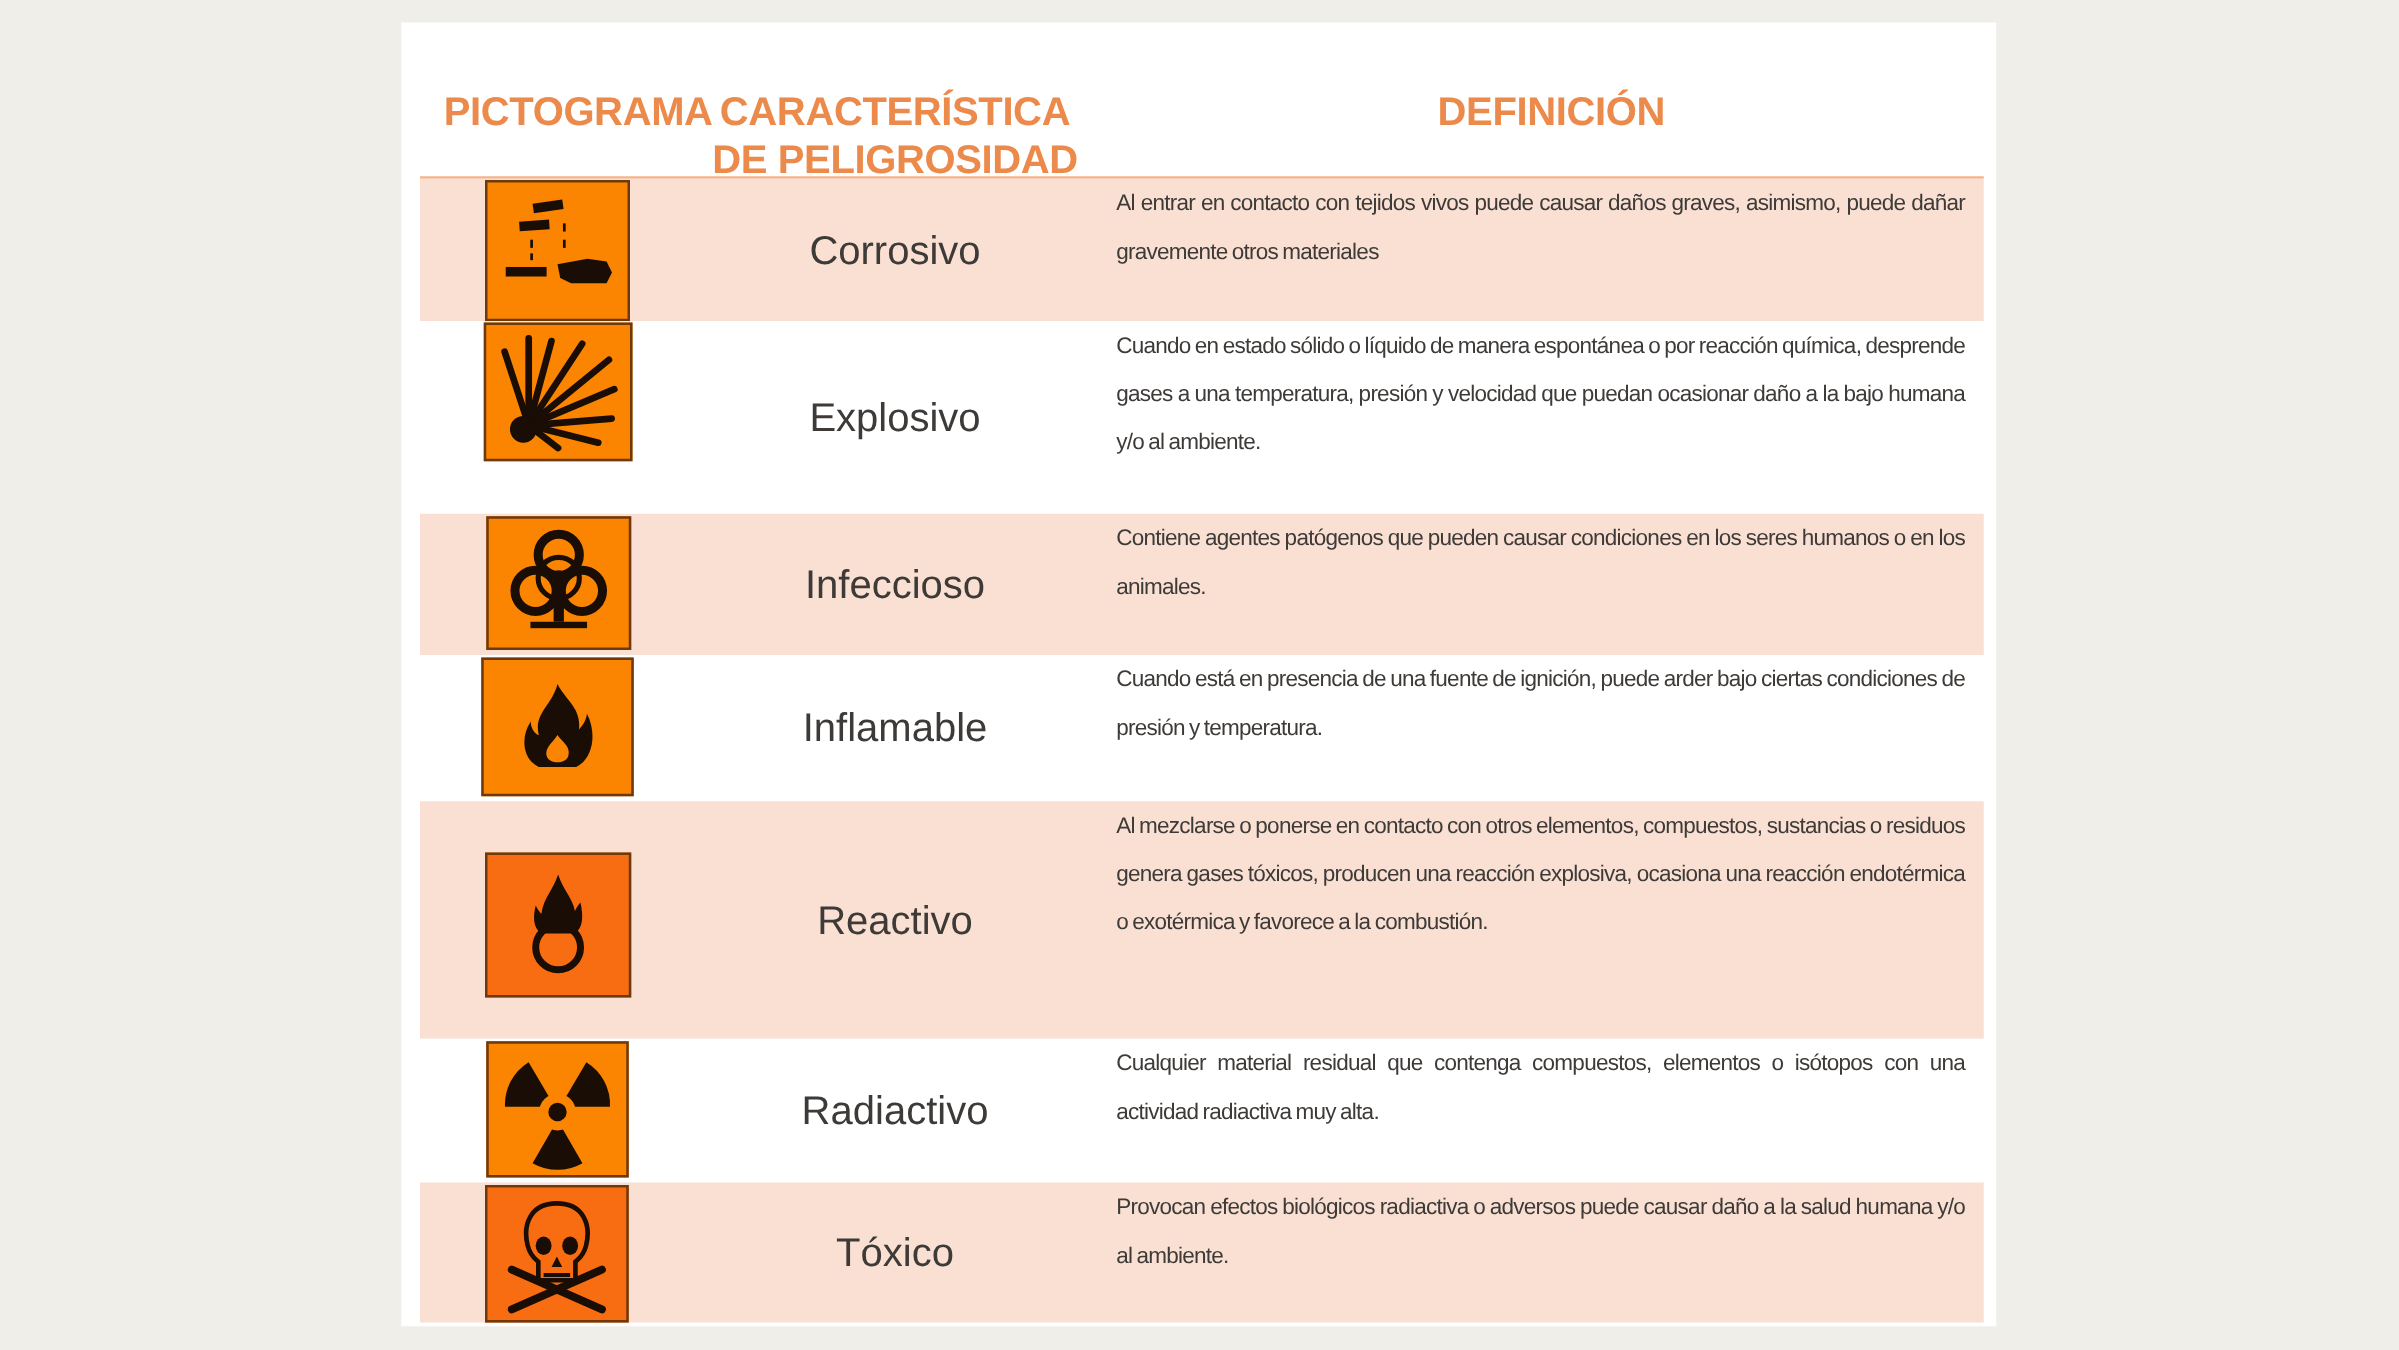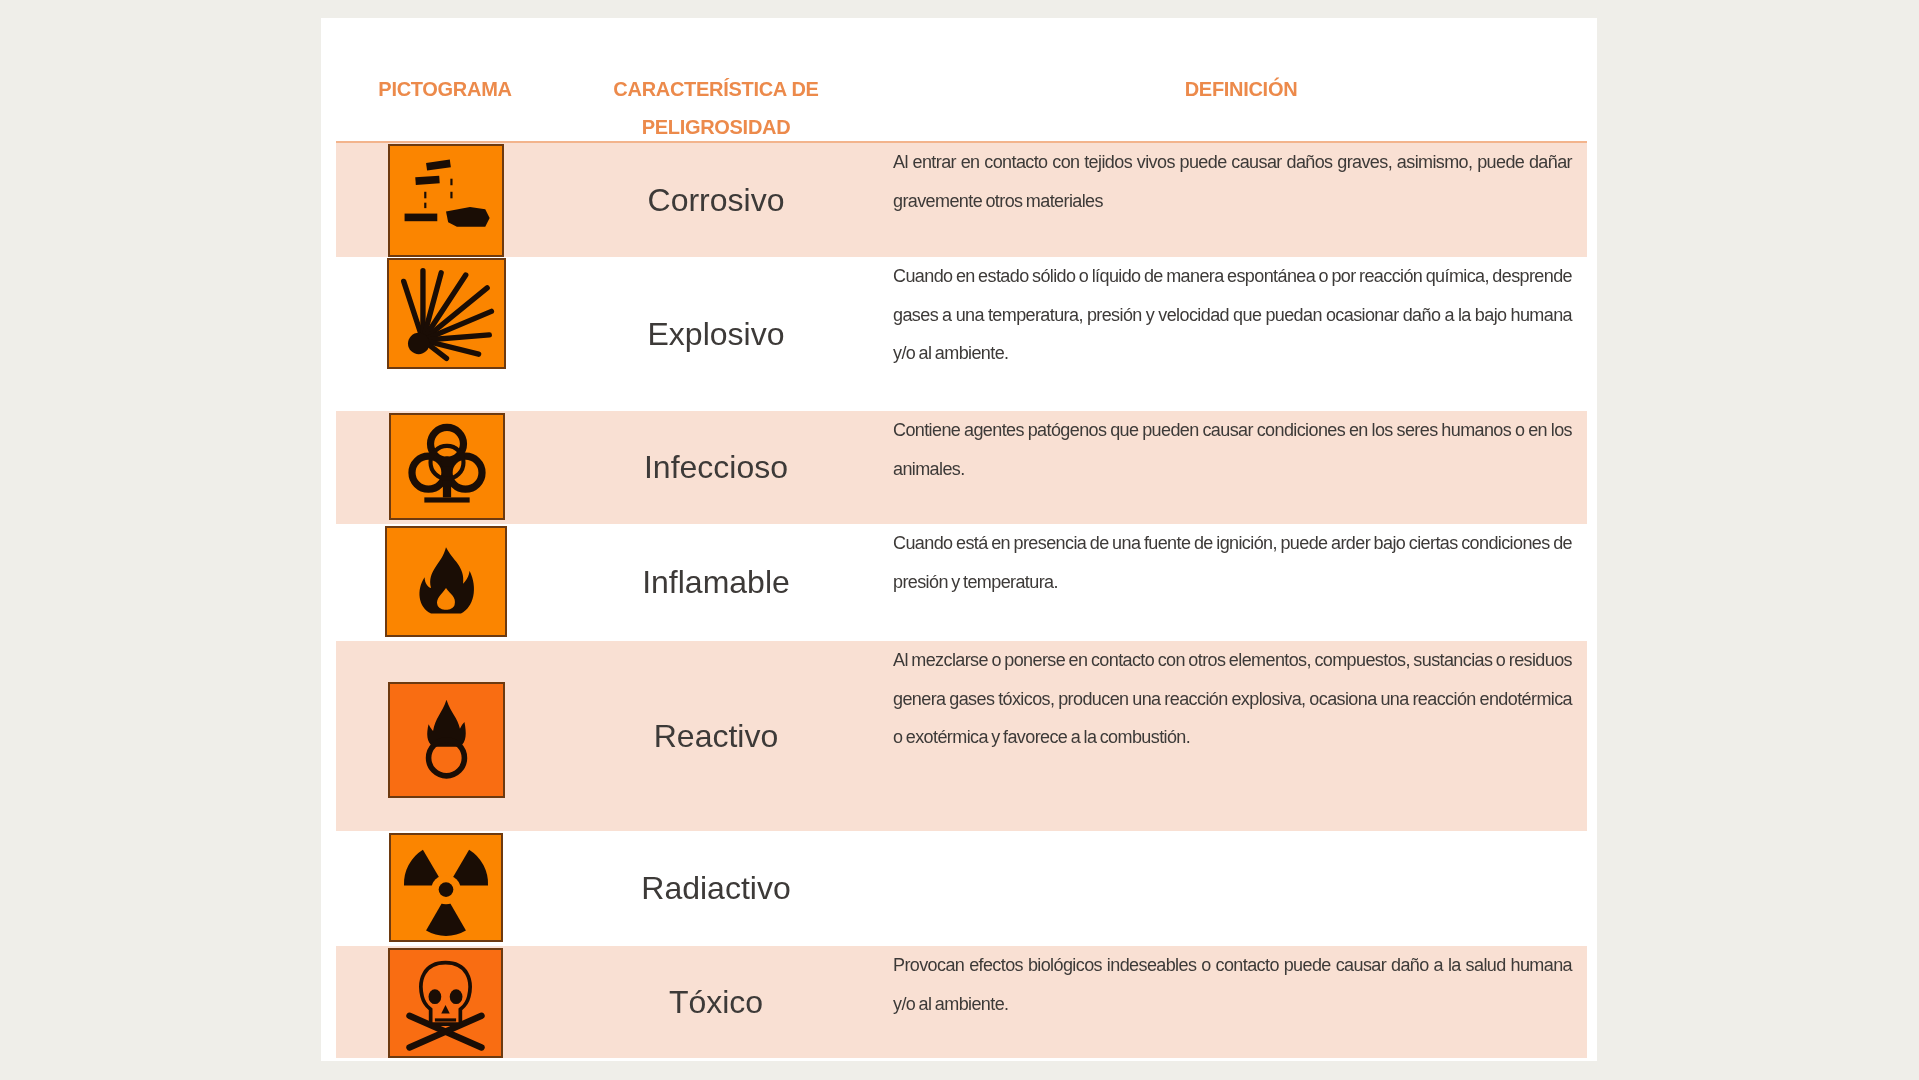--- a/index.html
+++ b/index.html
@@ -7,21 +7,21 @@
     width:1919px; height:1080px; overflow:hidden;
     background:#efeee9;
     font-family:"Liberation Sans", "DejaVu Sans", sans-serif;
     position:relative;
   }
   .panel {
     position:absolute; left:321px; top:18px; width:1276px; height:1043px;
     background:#ffffff;
   }
   .hdr {
-    position:absolute; color:#ec8a4b; font-weight:bold; font-size:20px;
+    position:absolute; color:#ec8a4b; font-weight:bold; font-size:32px;
     text-align:center; line-height:38px; letter-spacing:-0.3px;
   }
   .hdr.pic { left:34px; top:52px; width:180px; }
   .hdr.car { left:245px; top:52px; width:300px; }
   .hdr.def { left:580px; top:52px; width:680px; }
   .table {
     position:absolute; left:15px; top:123px; width:1251px;
     border-top:2px solid #f3b48c;
   }
   .row { position:relative; width:100%; }
@@ -155,36 +155,37 @@
               <path d="M50 52 L30 18 A38 38 0 0 0 12 52 Z" transform="translate(-2,-4)"></path>
               <path d="M50 52 L88 52 A38 38 0 0 0 70 18 Z" transform="translate(2,-4)"></path>
               <path d="M50 52 L31 85 A38 38 0 0 0 69 85 Z" transform="translate(0,6)"></path>
             </g>
             <circle cx="50" cy="52" r="14" fill="#fb8500"></circle>
             <circle cx="50" cy="52" r="7" fill="#1a0d05"></circle>
           </svg>
         </div>
       </div>
       <div class="cell-name">Radiactivo</div>
+      <div class="cell-def">Cualquier material residual que contenga compuestos, elementos o isótopos con una actividad radiactiva muy alta.</div>
     </div>
 
     <div class="row pink" style="height:112px">
       <div class="cell-pic">
         <div class="pic-box red" style="left:52px;top:2px;width:115px;height:110px">
           <svg viewBox="0 0 100 100">
             <g stroke="#1a0d05" stroke-width="6" stroke-linecap="round">
               <line x1="16" y1="62" x2="84" y2="92"></line>
               <line x1="84" y1="62" x2="16" y2="92"></line>
             </g>
             <path d="M50 12 C30 12 24 28 28 44 C30 52 34 54 36 56 L36 70 L64 70 L64 56 C66 54 70 52 72 44 C76 28 70 12 50 12 Z" fill="#f96d12" stroke="#1a0d05" stroke-width="3.5"></path>
             <ellipse cx="40" cy="44" rx="6" ry="7" fill="#1a0d05"></ellipse>
             <ellipse cx="60" cy="44" rx="6" ry="7" fill="#1a0d05"></ellipse>
             <path d="M50 52 L46 60 L54 60 Z" fill="#1a0d05"></path>
             <path d="M40 66 L60 66" stroke="#1a0d05" stroke-width="3"></path>
           </svg>
         </div>
       </div>
       <div class="cell-name">Tóxico</div>
-      <div class="cell-def">Provocan efectos biológicos indeseables o contacto puede causar daño a la salud humana y/o al ambiente.</div>
+      <div class="cell-def">Provocan efectos biológicos radiactiva o adversos puede causar daño a la salud humana y/o al ambiente.</div>
     </div>
 
   </div>
 </div>
 
 </body></html>

